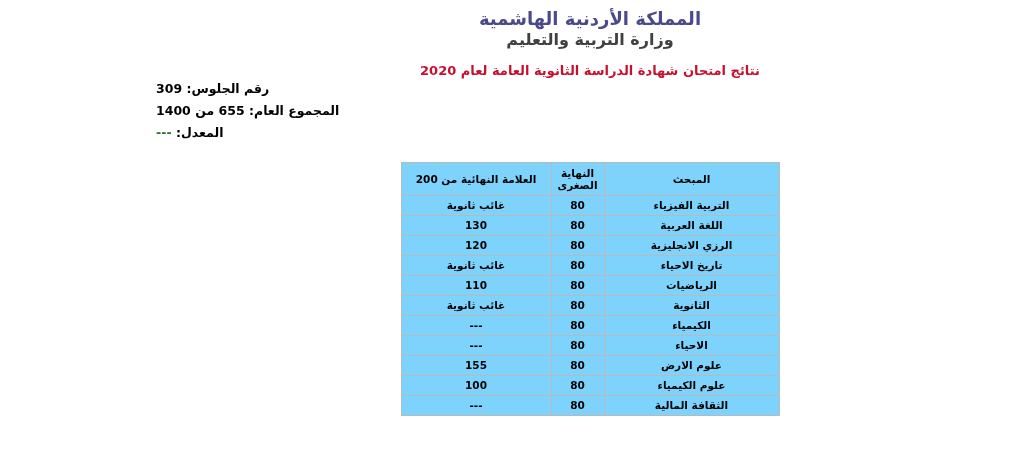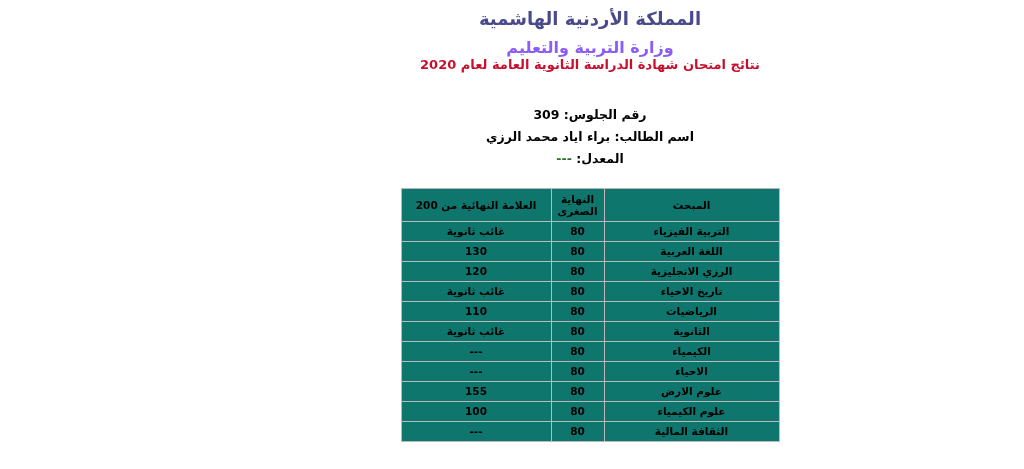--- a/index.html
+++ b/index.html
@@ -35,36 +35,36 @@
     font-weight: bold;
     color: #4a4a8a;
     letter-spacing: 0px;
     line-height: 22px;
     direction: rtl;
   }
   .ministry-line {
     font-family: "DejaVu Sans", sans-serif;
     font-size: 16px;
     font-weight: bold;
-    color: #8b5cf6;
-    margin-top: 8px;
+    color: #404040;
+    margin-top: 0;
     direction: rtl;
   }
   .exam-title {
+    margin-top: 14px;
     font-family: "DejaVu Sans", sans-serif;
     font-size: 13px;
     font-weight: bold;
     color: #c8102e;
     direction: rtl;
   }
 
   
   .info-block {
-    margin-top: 32px;
-    text-align: center;
+    text-align: left;
     direction: rtl;
   }
   .info-row {
     font-family: "DejaVu Sans", sans-serif;
     font-size: 12.5px;
     font-weight: bold;
     color: #000000;
     line-height: 20px;
     margin: 0;
     padding: 1px 0;
@@ -92,21 +92,21 @@
   table.results td {
     border: 1px solid #b9b9b9;
     font-family: "DejaVu Sans", sans-serif;
     font-size: 10.5px;
     font-weight: bold;
     text-align: center;
     padding: 2px 6px;
     height: 15px;
     line-height: 13px;
     color: #000000;
-    background: #0f766e;
+    background: #7dd3fc;
   }
   table.results th {
     padding: 4px 6px;
     line-height: 12px;
     vertical-align: middle;
   }
   col.c-subject { width: 175px; }
   col.c-min     { width: 40px; }
   col.c-mark    { width: 150px; }
 
@@ -160,22 +160,24 @@
     <div class="ministry-line">وزارة التربية والتعليم</div>
     <div class="exam-title">نتائج امتحان شهادة الدراسة الثانوية العامة لعام 2020</div>
   </div>
 
   <div class="info-block">
     <p class="info-row">
       <span>رقم الجلوس:</span>
       <span class="val">309</span>
     </p>
     <p class="info-row">
-      <span>اسم الطالب:</span>
-      <span class="val">براء اياد محمد الرزي</span>
+      <span>المجموع العام:</span>
+      <span class="val">655</span>
+      <span>من</span>
+      <span class="val">1400</span>
     </p>
     <p class="info-row rate">
       <span>المعدل:</span>
       <span class="val">---</span>
     </p>
   </div>
 
   <div class="table-wrap">
     <table class="results">
       <colgroup>

